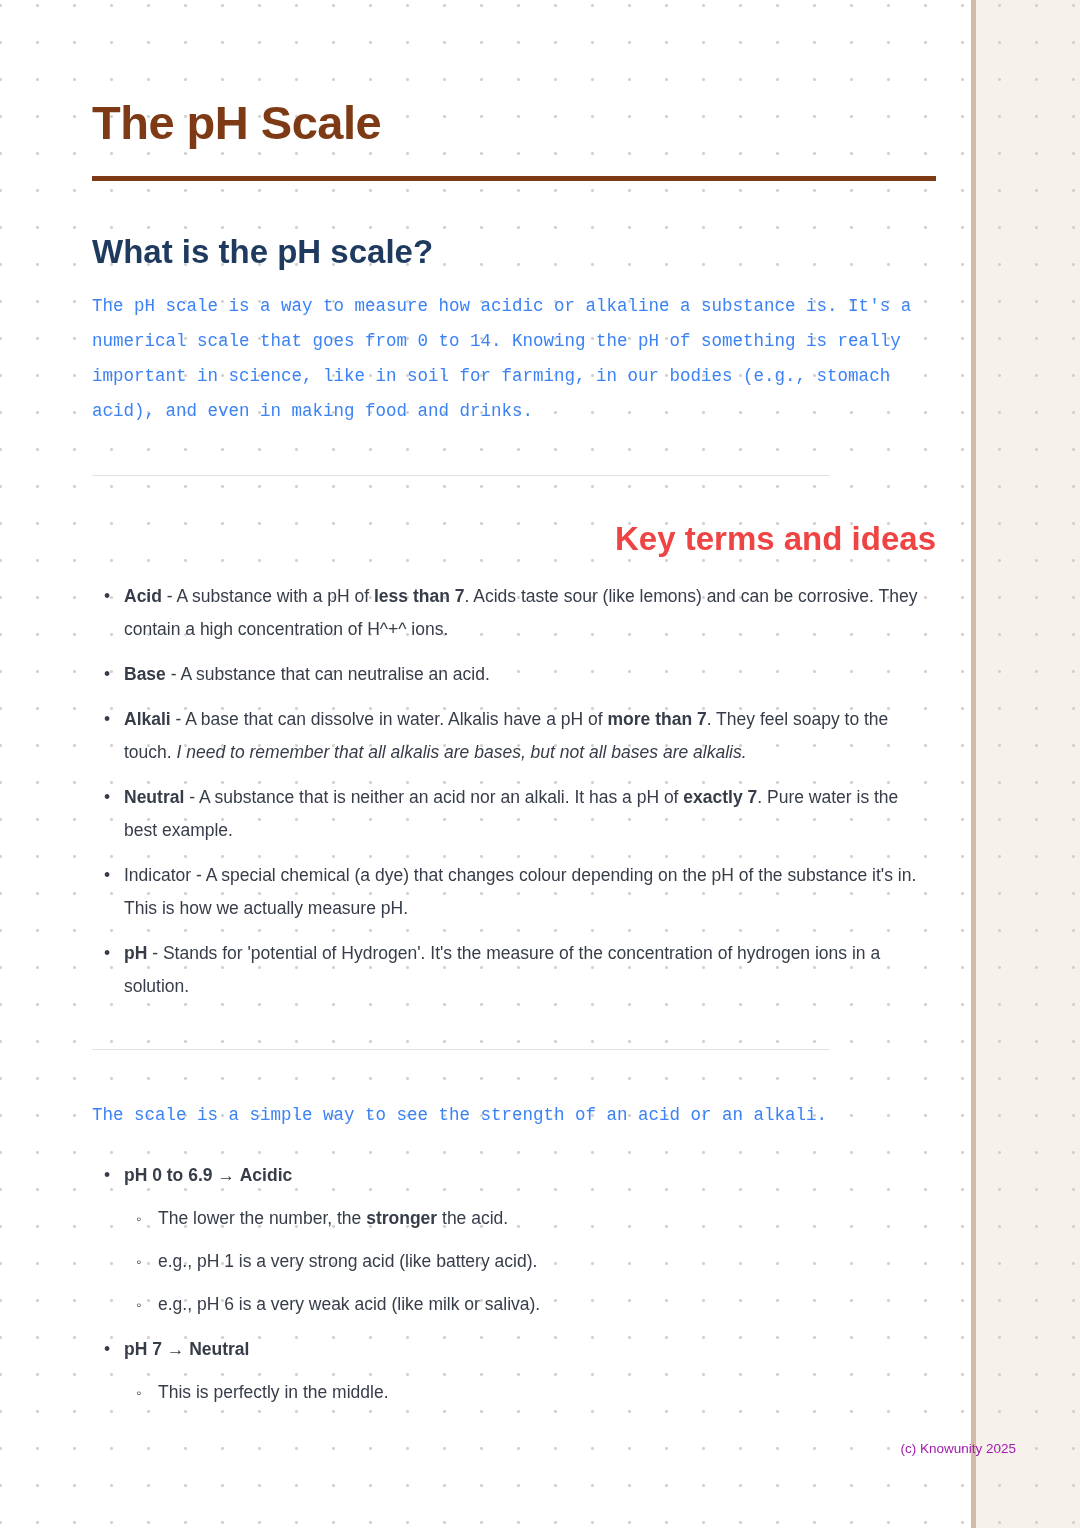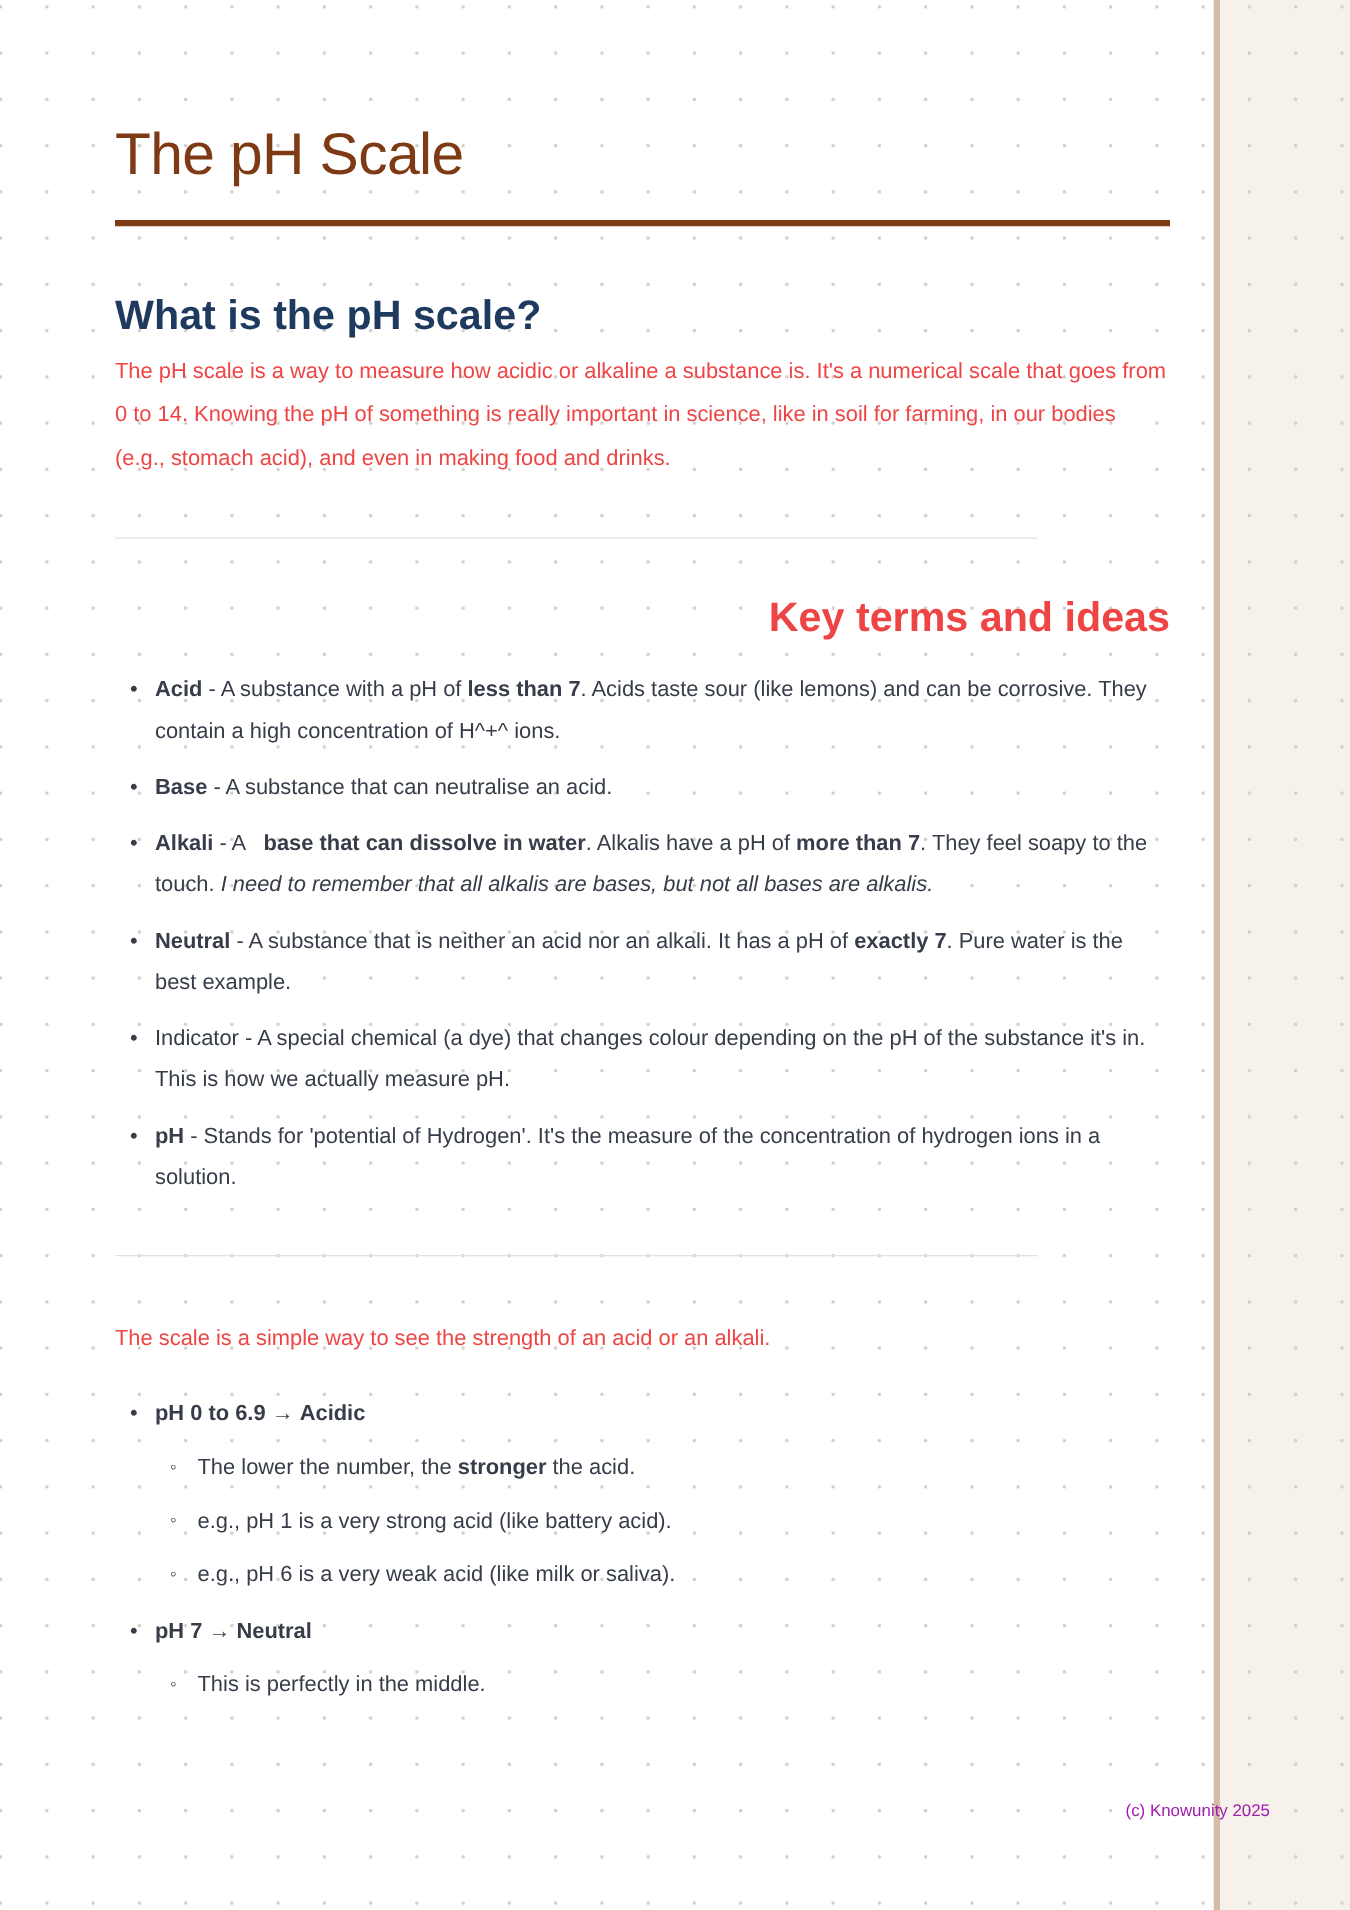--- a/index.html
+++ b/index.html
@@ -28,43 +28,44 @@
     position:absolute; top:0; bottom:0; left:971px; width:5px;
     background:#d4bba7;
     z-index:2;
   }
   .content{
     position:absolute; left:92px; top:96px; width:844px;
     z-index:3;
   }
   .page-title{
     font-size:47px;
-    font-weight:normal;
+    font-weight:bold;
     letter-spacing:-0.5px;
     line-height:54px;
     color:#7d3a14;
   }
   .title-rule{
     height:5px;
     background:#7d3a14;
     margin-top:26px;
   }
   .section-heading{
     font-size:33px;
     font-weight:bold;
     line-height:30px;
   }
   .section-heading.blue{ color:#1e3a5e; }
   .section-heading.rust{ color:#ef4444;text-align:right; }
   .sec-1{ margin-top:56px; }
   .body-par{
     font-size:17.5px;
     line-height:35px;
-    margin-top:12px;
-    color:#ef4444;
+    margin-top:22px;
+    color:#3b82f6;
+    font-family:Liberation Mono, monospace;
   }
   .divider{
     border:none;
     border-top:1px solid #e4e2df;
     width:738px;
     margin-top:46px;
   }
   .sec-after-divider{ margin-top:48px; }
   ul.bullets{
     list-style:none;
@@ -128,21 +129,21 @@
     <p class="body-par">The pH scale is a way to measure how acidic or alkaline a substance is. It's a numerical scale that goes from 0 to 14. Knowing the pH of something is really important in science, like in soil for farming, in our bodies (e.g., stomach acid), and even in making food and drinks.</p>
   </section>
 
   <hr class="divider">
 
   <section class="sec-after-divider">
     <h2 class="section-heading rust">Key terms and ideas</h2>
     <ul class="bullets">
       <li><span style="font-weight: 700;">Acid</span><span> - A substance with a pH of </span><span style="font-weight: 700;">less than 7</span><span>. Acids taste sour (like lemons) and can be corrosive. They contain a high concentration of H^+^ ions.</span></li>
       <li><span style="font-weight: 700;">Base</span><span> - A substance that can neutralise an acid.</span></li>
-      <li><span style="font-weight: 700;">Alkali</span><span> - A </span><span style="font-weight: 700; margin-left: 10px;">base that can dissolve in water</span><span>. Alkalis have a pH of </span><span style="font-weight: 700;">more than 7</span><span>. They feel soapy to the touch. </span><span style="font-style: italic;">I need to remember that all alkalis are bases, but not all bases are alkalis.</span></li>
+      <li><span style="font-weight: 700;">Alkali</span><span> - A </span><span style="font-weight: 400;">base that can dissolve in water</span><span>. Alkalis have a pH of </span><span style="font-weight: 700;">more than 7</span><span>. They feel soapy to the touch. </span><span style="font-style: italic;">I need to remember that all alkalis are bases, but not all bases are alkalis.</span></li>
       <li><span style="font-weight: 700;">Neutral</span><span> - A substance that is neither an acid nor an alkali. It has a pH of </span><span style="font-weight: 700;">exactly 7</span><span>. Pure water is the best example.</span></li>
       <li><span style="font-weight: 400;">Indicator</span><span> - A special chemical (a dye) that changes colour depending on the pH of the substance it's in. This is how we actually measure pH.</span></li>
       <li><span style="font-weight: 700;">pH</span><span> - Stands for 'potential of Hydrogen'. It's the measure of the concentration of hydrogen ions in a solution.</span></li>
     </ul>
   </section>
 
   <hr class="divider">
 
   <section class="sec-after-divider">
     <p class="body-par">The scale is a simple way to see the strength of an acid or an alkali.</p>

